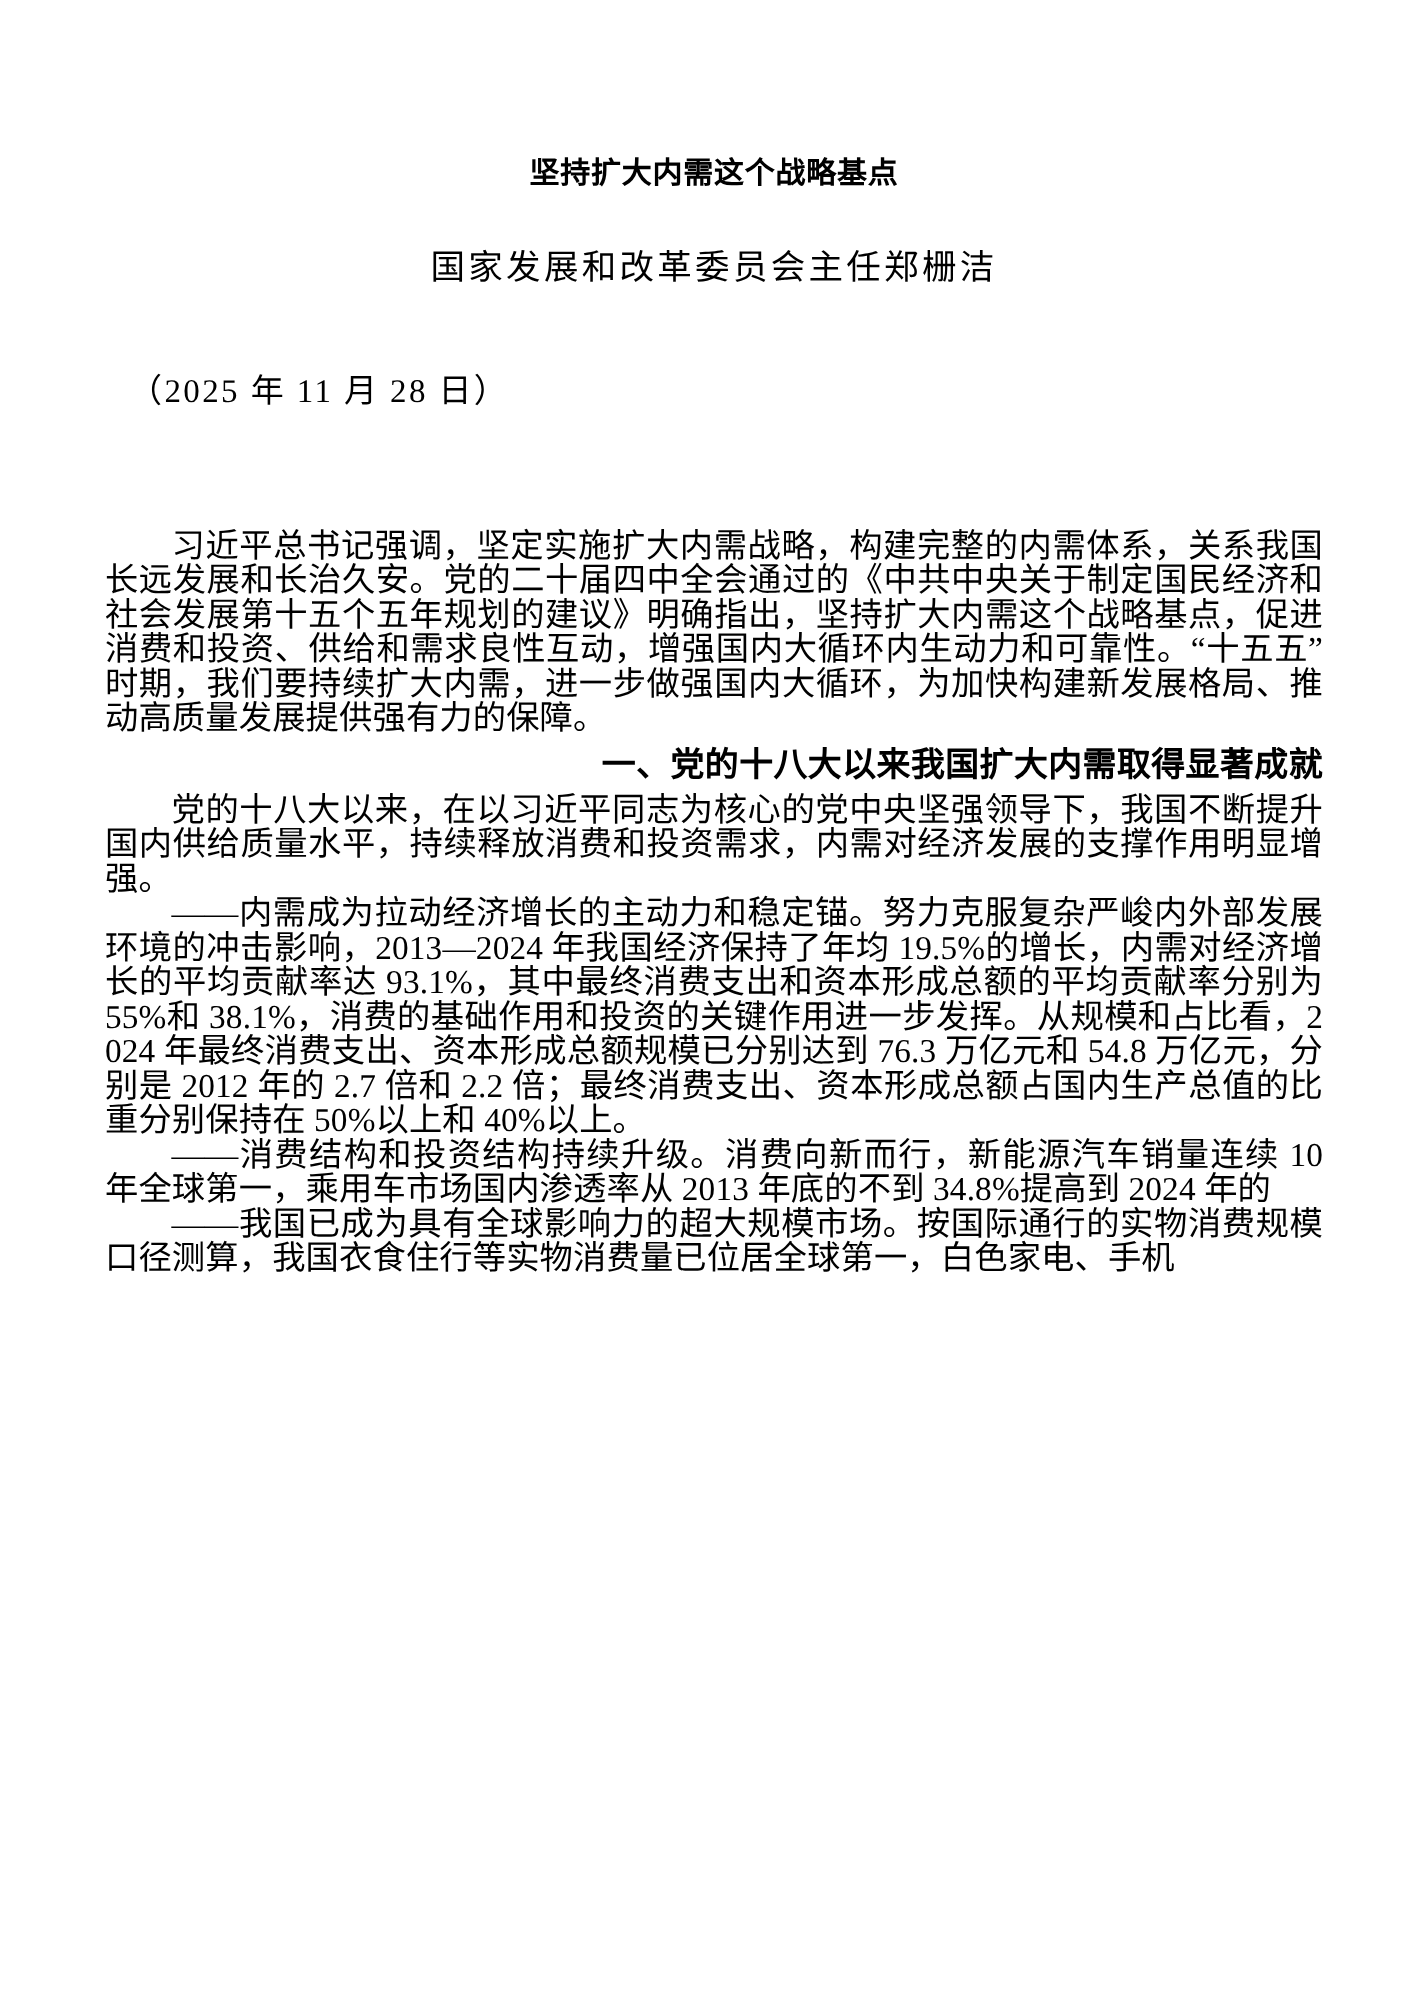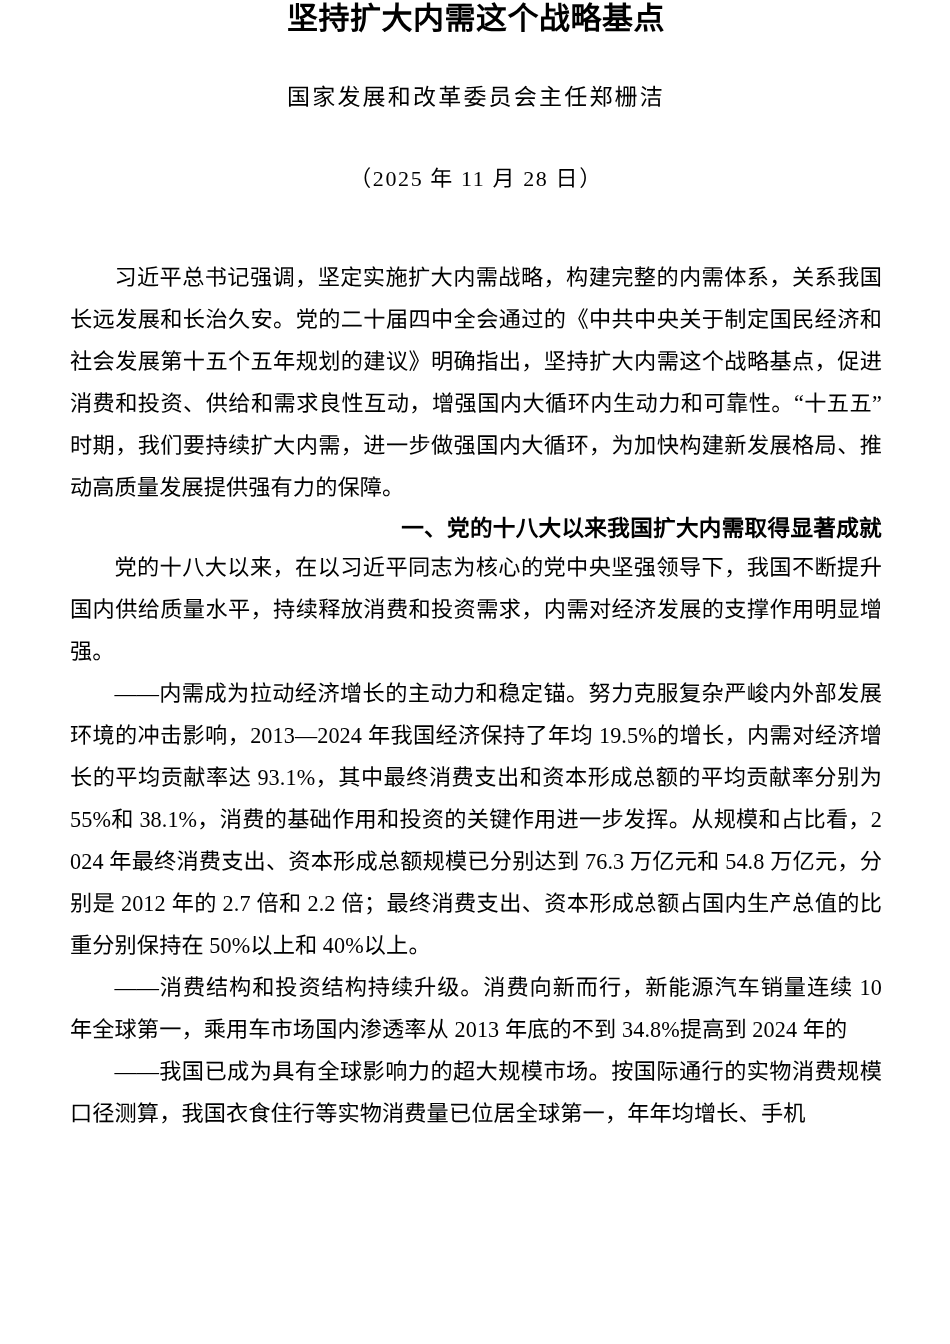--- a/index.html
+++ b/index.html
@@ -31,55 +31,56 @@
     left: 70px;
     top: 0;
     width: 812px;
   }
 
   
   .doc-title {
     text-align: center;
     font-family: "Liberation Sans", "DejaVu Sans", sans-serif;
     font-weight: bold;
-    font-size: 31px;
+    font-size: 20px;
     letter-spacing: 0.5px;
     line-height: 1.2;
     margin: 0;
+    padding-top: 104px;
   }
 
   .doc-byline {
     text-align: center;
     font-family: "Liberation Serif", "DejaVu Serif", serif;
     font-size: 23px;
     letter-spacing: 2.2px;
     line-height: 1.2;
-    margin: 15px;
+    margin: 5px;
     padding-top: 32px;
   }
 
   .doc-date {
-    text-align: center;
+    text-align: left;
     font-family: "Liberation Serif", "DejaVu Serif", serif;
     font-size: 22px;
     letter-spacing: 1.6px;
     line-height: 1.2;
-    margin: 3px;
+    margin: 16px;
     padding-top: 39px;
   }
 
   
   .body-block {
     padding-top: 62px;
   }
 
   p.para {
     margin: 0;
     font-size: 22.2px;
-    line-height: 42px;
+    line-height: 23px;
     text-align: justify;
     text-justify: inter-ideograph;
     text-indent: 2em;
     letter-spacing: 0.1px;
     word-break: break-all;
   }
 
   h2.section-heading {
     margin: 0;
     font-family: "Liberation Sans", "DejaVu Sans", sans-serif;
@@ -111,17 +112,17 @@
 
       <h2 class="section-heading">一、党的十八大以来我国扩大内需取得显著成就</h2>
 
       <p class="para">党的十八大以来，在以习近平同志为核心的党中央坚强领导下，我国不断提升国内供给质量水平，持续释放消费和投资需求，内需对经济发展的支撑作用明显增强。</p>
 
       <p class="para">——内需成为拉动经济增长的主动力和稳定锚。努力克服复杂严峻内外部发展环境的冲击影响，2013—2024 年我国经济保持了年均 19.5%的增长，内需对经济增长的平均贡献率达 93.1%，其中最终消费支出和资本形成总额的平均贡献率分别为 55%和 38.1%，消费的基础作用和投资的关键作用进一步发挥。从规模和占比看，2024 年最终消费支出、资本形成总额规模已分别达到 76.3 万亿元和 54.8 万亿元，分别是 2012 年的 2.7 倍和 2.2 倍；最终消费支出、资本形成总额占国内生产总值的比重分别保持在 50%以上和 40%以上。</p>
 
       <p class="para">——消费结构和投资结构持续升级。消费向新而行，新能源汽车销量连续 10 年全球第一，乘用车市场国内渗透率从 2013 年底的不到 34.8%提高到 2024 年的</p>
 
 
-      <p class="para">——我国已成为具有全球影响力的超大规模市场。按国际通行的实物消费规模口径测算，我国衣食住行等实物消费量已位居全球第一，年年均增长、手机</p>
+      <p class="para">——我国已成为具有全球影响力的超大规模市场。按国际通行的实物消费规模口径测算，我国衣食住行等实物消费量已位居全球第一，白色家电、手机</p>
 
     </div>
   </div>
 </div>
 
 </body></html>

